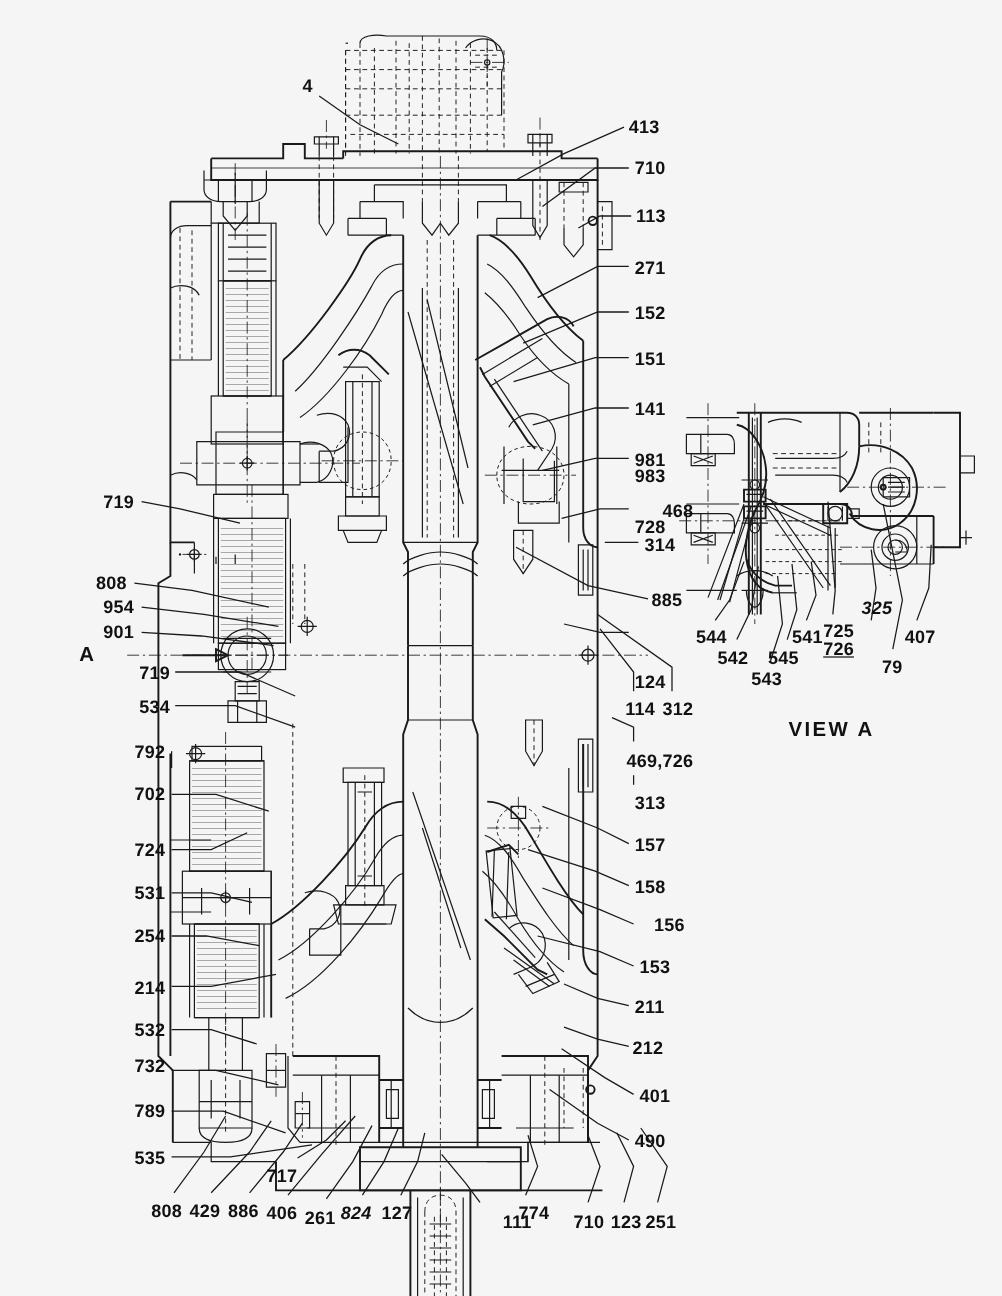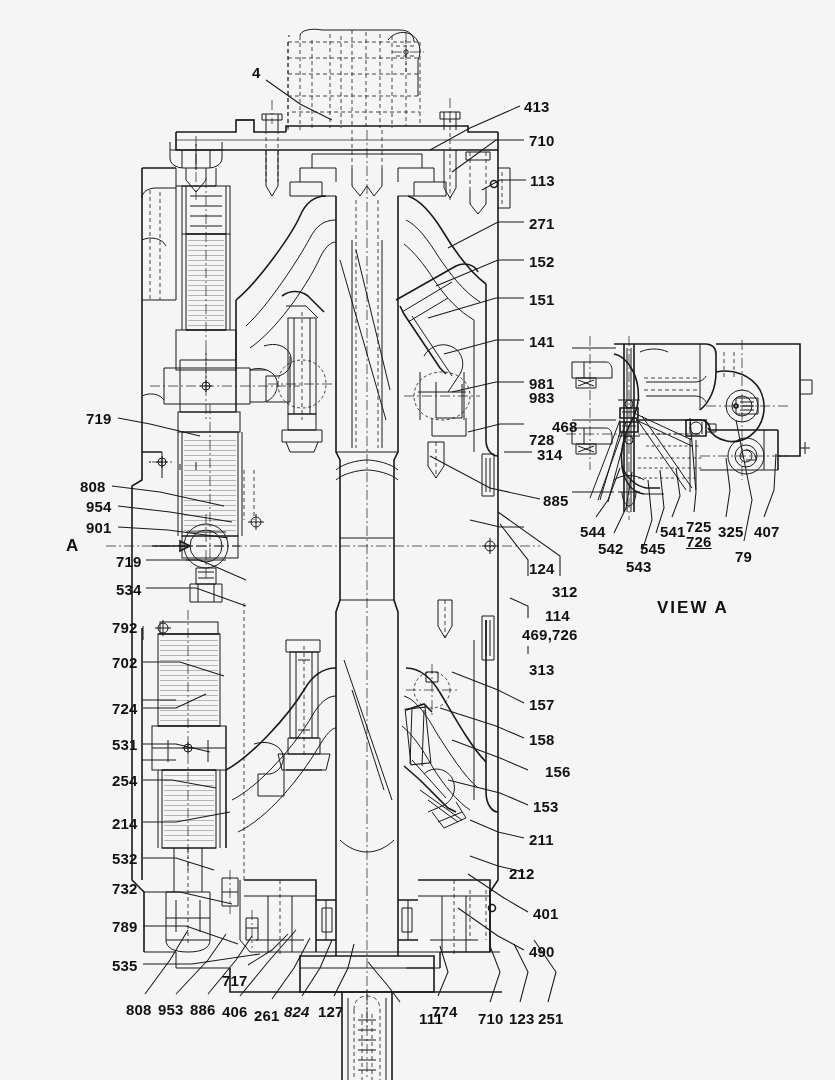--- a/index.html
+++ b/index.html
@@ -607,69 +607,69 @@
       <div class="lbl" style="left: 529px; top: 253px;">152</div>
       <div class="lbl" style="left: 529px; top: 291px;">151</div>
       <div class="lbl" style="left: 529px; top: 333px; text-align: center;">141</div>
       <div class="lbl" style="left: 529px; top: 375px;">981</div>
       <div class="lbl" style="left: 529px; top: 389px;">983</div>
       <div class="lbl" style="left: 529px; top: 418px; margin-left: 23px;">468</div>
       <div class="lbl" style="left: 529px; top: 431px;">728</div>
       <div class="lbl" style="left: 537px; top: 446px;">314</div>
       <div class="lbl" style="left: 543px; top: 492px;">885</div>
       <div class="lbl" style="left: 529px; top: 520px; margin-top: 40px;">124</div>
-      <div class="lbl" style="left: 521px; top: 607px; margin-left: 24px;">114</div>
+      <div class="lbl" style="left: 521px; top: 583px;">114</div>
       <div class="lbl" style="left: 552px; top: 583px;">312</div>
       <div class="lbl" style="left: 522px; top: 626px;">469,726</div>
       <div class="lbl" style="left: 529px; top: 661px;">313</div>
       <div class="lbl" style="left: 529px; top: 696px;">157</div>
       <div class="lbl" style="left: 529px; top: 731px;">158</div>
       <div class="lbl" style="left: 545px; top: 763px;">156</div>
       <div class="lbl" style="left: 533px; top: 798px;">153</div>
       <div class="lbl" style="left: 529px; top: 831px;">211</div>
-      <div class="lbl" style="left: 509px; top: 865px;">212</div>
+      <div class="lbl" style="left: 527px; top: 865px;">212</div>
       <div class="lbl" style="left: 533px; top: 905px;">401</div>
       <div class="lbl" style="left: 529px; top: 943px;">490</div>
       <div class="lbl" style="left: 86px; top: 410px;">719</div>
       <div class="lbl" style="left: 80px; top: 478px;">808</div>
       <div class="lbl" style="left: 86px; top: 498px;">954</div>
       <div class="lbl" style="left: 86px; top: 519px;">901</div>
       <div class="lbl" style="left: 116px; top: 553px;">719</div>
       <div class="lbl" style="left: 116px; top: 581px;">534</div>
       <div class="lbl" style="left: 112px; top: 619px;">792</div>
       <div class="lbl" style="left: 112px; top: 654px;">702</div>
       <div class="lbl" style="left: 112px; top: 700px;">724</div>
       <div class="lbl" style="left: 112px; top: 736px;">531</div>
       <div class="lbl" style="left: 112px; top: 772px;">254</div>
       <div class="lbl" style="left: 112px; top: 815px;">214</div>
       <div class="lbl" style="left: 112px; top: 850px;">532</div>
       <div class="lbl" style="left: 112px; top: 880px;">732</div>
       <div class="lbl" style="left: 112px; top: 918px;">789</div>
       <div class="lbl" style="left: 112px; top: 957px;">535</div>
       <div class="lbl" style="left: 126px; top: 1001px;">808</div>
-      <div class="lbl" style="left: 158px; top: 1001px;">953</div>
+      <div class="lbl" style="left: 158px; top: 1001px;">429</div>
       <div class="lbl" style="left: 190px; top: 1001px;">886</div>
       <div class="lbl" style="left: 222px; top: 972px;">717</div>
       <div class="lbl" style="left: 222px; top: 1003px;">406</div>
       <div class="lbl" style="left: 254px; top: 1007px;">261</div>
       <div class="lbl" style="left: 284px; top: 1003px; font-style: italic;">824</div>
       <div class="lbl" style="left: 318px; top: 1003px;">127</div>
       <div class="lbl" style="left: 403px; top: 1010px; margin-left: 16px;">111</div>
       <div class="lbl" style="left: 432px; top: 1003px;">774</div>
       <div class="lbl" style="left: 478px; top: 1010px;">710</div>
       <div class="lbl" style="left: 509px; top: 1010px;">123</div>
       <div class="lbl" style="left: 538px; top: 1010px;">251</div>
       <div class="lbl" style="left: 580px; top: 523px;">544</div>
       <div class="lbl" style="left: 598px; top: 540px;">542</div>
       <div class="lbl" style="left: 626px; top: 558px;">543</div>
       <div class="lbl" style="left: 640px; top: 540px;">545</div>
       <div class="lbl" style="left: 660px; top: 523px;">541</div>
       <div class="lbl" style="left: 686px; top: 518px;">725</div>
       <div class="lbl" style="left: 686px; top: 533px; text-decoration: underline;">726</div>
-      <div class="lbl" style="left: 718px; top: 523px;">325</div>
+      <div class="lbl" style="left: 718px; top: 499px; font-style: italic;">325</div>
       <div class="lbl" style="left: 735px; top: 548px;">79</div>
       <div class="lbl" style="left: 754px; top: 523px;">407</div>
     </div>
 
   <div class="secmark" style="left:66px; top:536px;">A</div>
 
   <div class="viewtitle" style="left:657px; top:598px;">VIEW  A</div>
 
 </div>
 

